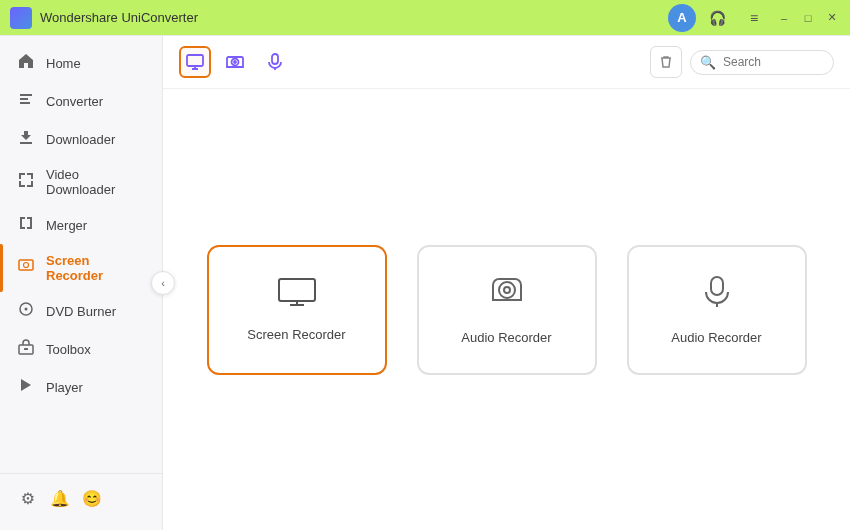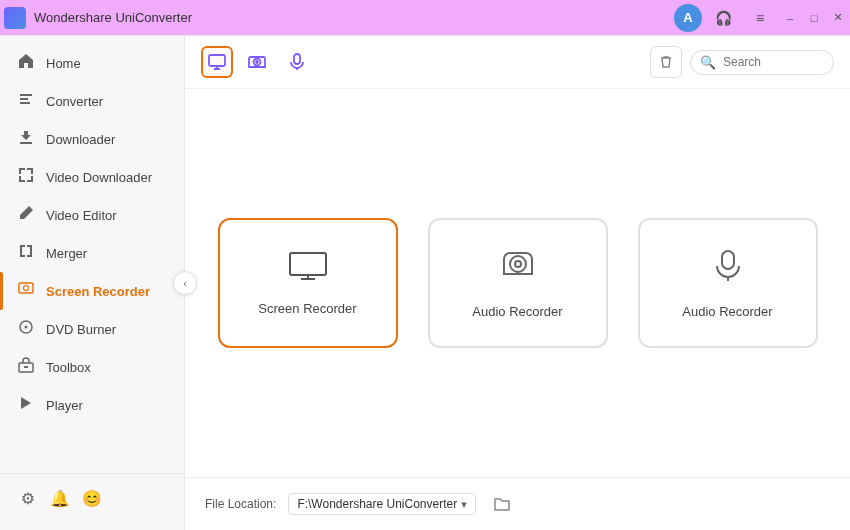--- a/index.html
+++ b/index.html
@@ -1,24 +1,24 @@
 <!DOCTYPE html>
 <html><head>
   <meta charset="utf-8">
   <style>
     * { margin: 0; padding: 0; box-sizing: border-box; }
     body { width: 850px; height: 530px; font-family: 'Segoe UI', Arial, sans-serif; background: #fff; overflow: hidden; display: flex; flex-direction: column; }
 
     
     .title-bar {
       height: 36px;
-      background: #f0abfc;
-      display: flex;
-      align-items: center;
-      padding: 0 4px;
+      background: #bef264;
+      display: flex;
+      align-items: center;
+      padding: 0 10px;
       border-bottom: 1px solid #e8e8e8;
       flex-shrink: 0;
     }
     .title-bar-logo {
       width: 22px; height: 22px;
       background: linear-gradient(135deg, #6c63ff, #4a90e2);
       border-radius: 4px;
       margin-right: 8px;
       flex-shrink: 0;
     }
@@ -56,21 +56,21 @@
 
     
     .main-layout {
       display: flex;
       flex: 1;
       overflow: hidden;
     }
 
     
     .sidebar {
-      width: 185px;
+      width: 163px;
       background: #f7f7f9;
       border-right: 1px solid #e8e8e8;
       display: flex;
       flex-direction: column;
       padding: 8px 0;
       flex-shrink: 0;
     }
     .sidebar-item {
       display: flex;
       align-items: center;
@@ -316,28 +316,20 @@
 
     <div class="sidebar-item">
       <span class="sidebar-icon">
         <svg width="16" height="16" viewBox="0 0 16 16" fill="currentColor">
             <path d="M1 1h6v2H3v4H1V1zm8 0h6v6h-2V3h-4V1zM1 9h2v4h4v2H1V9zm12 4h-4v2h6V9h-2v4z"></path>
           </svg>
       </span>
       <span>Video Downloader</span>
     </div>
 
-    <div class="sidebar-item">
-      <span class="sidebar-icon">
-        <svg width="16" height="16" viewBox="0 0 16 16" fill="currentColor">
-            <path d="M11 1l4 4-9 9H2v-4L11 1zm1.4 1.4L14 4l-1 1-1.6-1.6 1-1z"></path>
-          </svg>
-      </span>
-      <span>Video Editor</span>
-    </div>
 
     <div class="sidebar-item">
       <span class="sidebar-icon">
         <svg width="16" height="16" viewBox="0 0 16 16" fill="currentColor">
             <path d="M2 2h5v2H4v8h3v2H2V2zm7 0h5v12h-5v-2h3V4h-3V2z"></path>
           </svg>
       </span>
       <span>Merger</span>
     </div>
 
@@ -460,27 +452,15 @@
             <rect x="12" y="3" width="12" height="18" rx="6"></rect>
             <path d="M7 18c0 6.1 4.9 11 11 11s11-4.9 11-11"></path>
             <path d="M18 29v4"></path>
           </svg>
         </div>
         <span class="recorder-card-label">Audio Recorder</span>
       </div>
 
     </div>
 
-    <div class="footer">
-      <span class="footer-location-label">File Location:</span>
-      <div class="footer-path-select">
-        <span>F:\Wondershare UniConverter</span>
-        <span style="color:#666;font-size:11px;">▾</span>
-      </div>
-      <div class="footer-folder-btn">
-        <svg width="18" height="18" viewBox="0 0 18 18" fill="none" stroke="#888" stroke-width="1.5">
-          <path d="M2 4h5l2 2h7v9H2V4z"></path>
-        </svg>
-      </div>
-    </div>
 
   </div>
 </div>
 
 </body></html>

